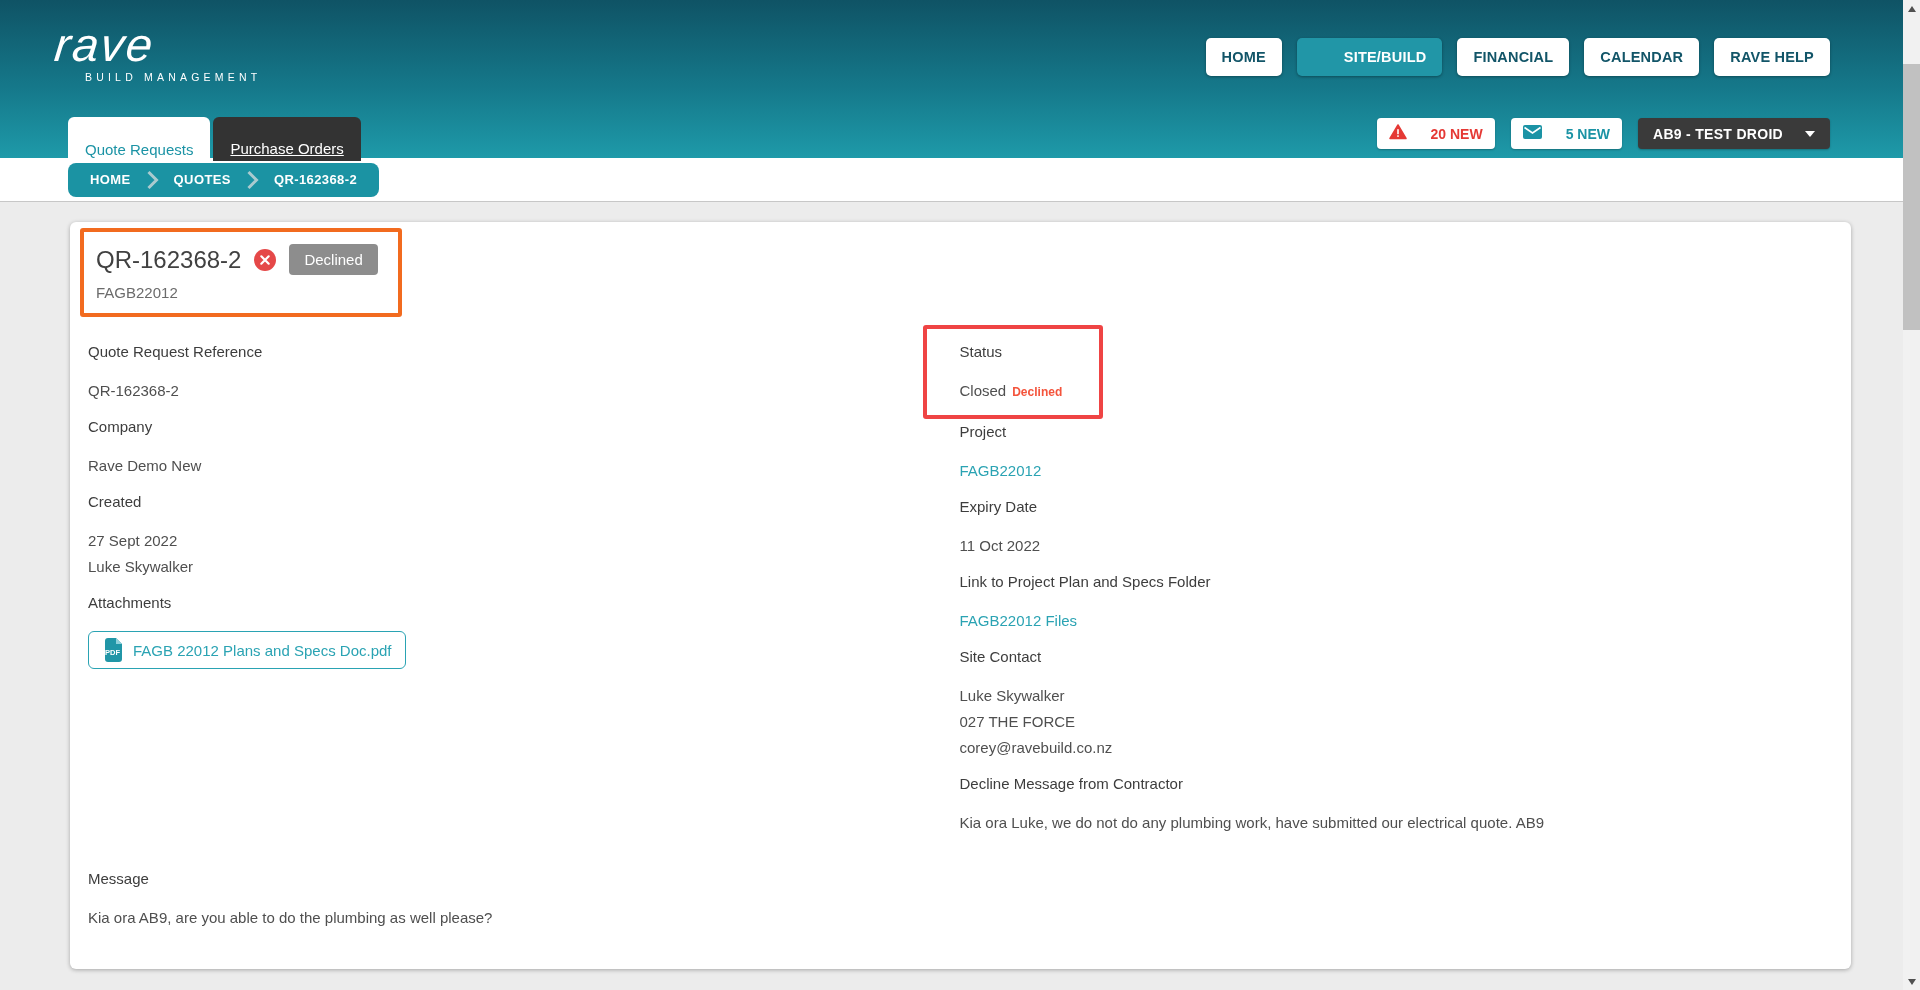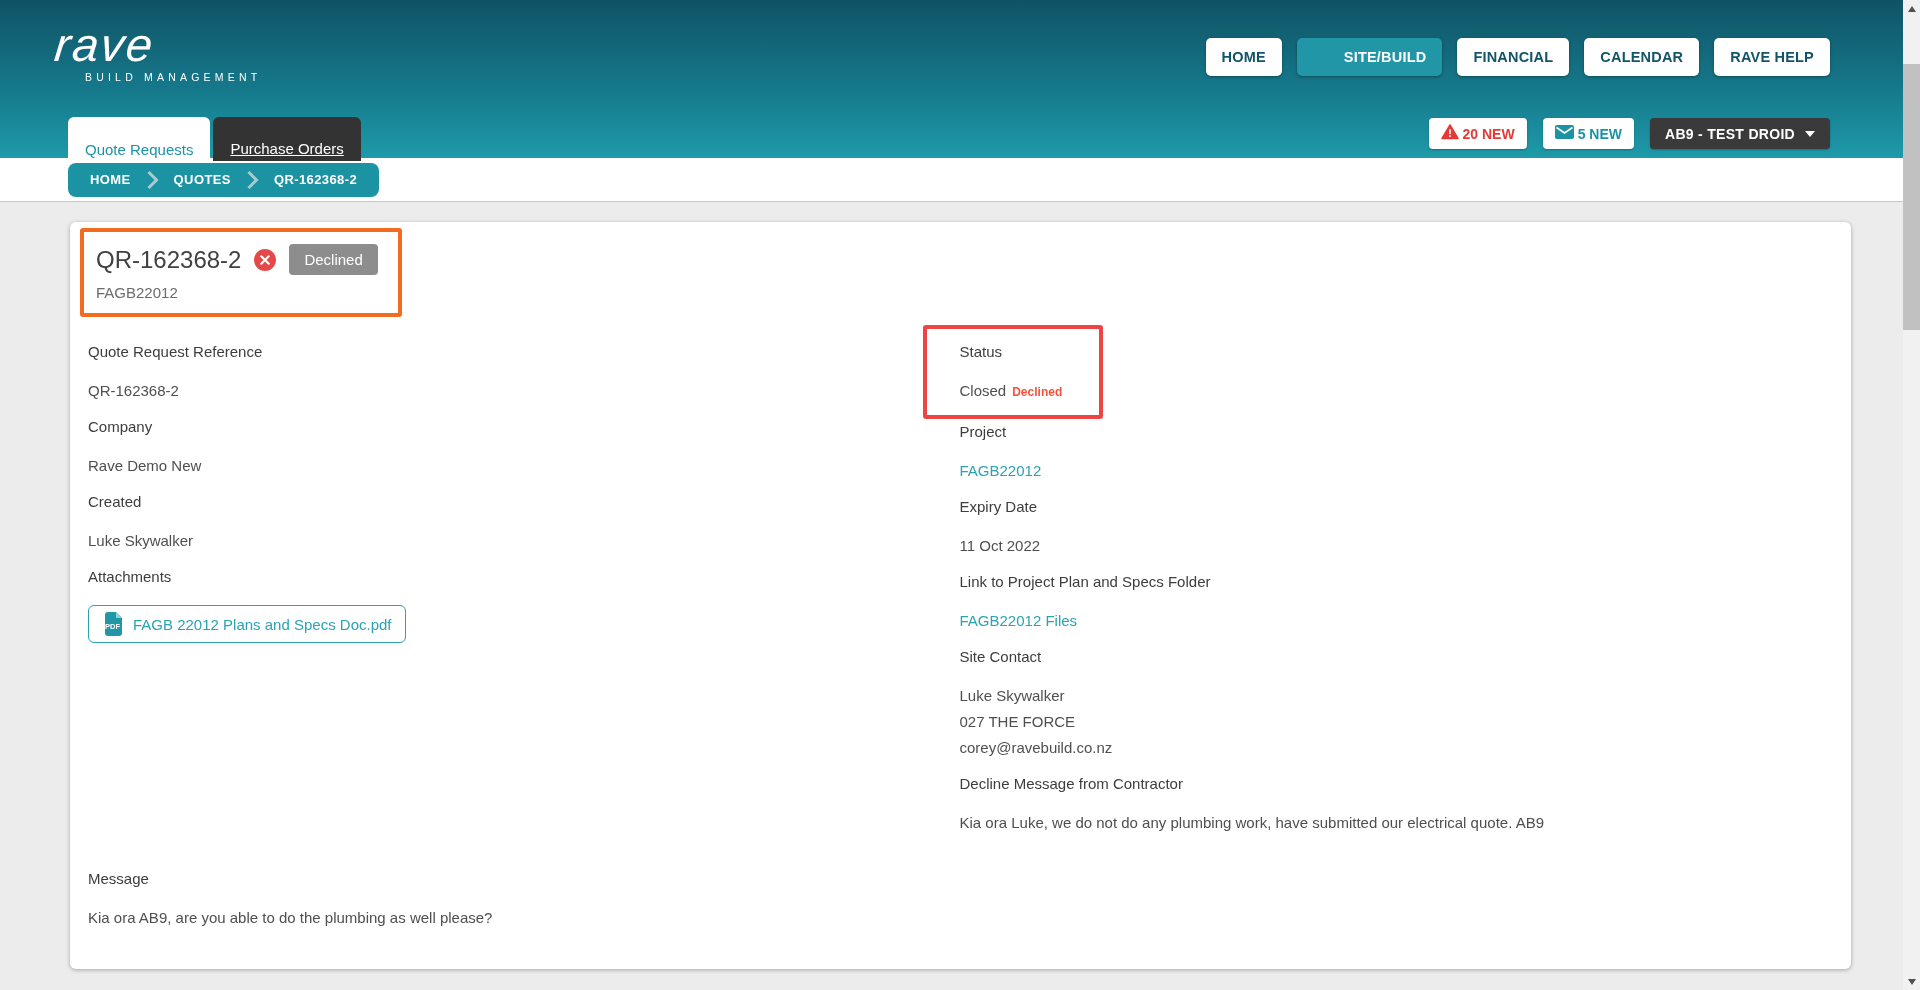--- a/index.html
+++ b/index.html
@@ -34,28 +34,28 @@
   .tab {
     height:41px; line-height:41px; padding:12px 17px; font-size:15px;
     border-radius:6px 6px 0 0; cursor:pointer;
   }
   .tab.active { background:#fff; color:#1b93a5; }
   .tab.dark { background:#333; color:#fff; margin-left:3px; height:44px; line-height:40px; margin-bottom:-3px;text-decoration:underline; }
 
   .badges { position:absolute; bottom:9px; right:73px; display:flex; gap:16px; align-items:center; }
   .badge-pill {
     background:#fff; border-radius:4px; height:31px; display:flex; align-items:center;
-    padding:0 12px; gap:4px; font-weight:700; font-size:14px; cursor:pointer;
+    padding:0 12px; gap:24px; font-weight:700; font-size:14px; cursor:pointer;
     box-shadow:0 1px 2px rgba(0,0,0,.25);
   }
   .badge-warning { color:#e53935; }
   .badge-mail { color:#1b93a5; }
   .user-menu {
     background:#3a3a3a; color:#fff; font-weight:700; font-size:14px; height:31px;
-    border-radius:4px; display:flex; align-items:center; padding:0 15px; gap:10px;
+    border-radius:4px; display:flex; align-items:center; padding:0 15px; gap:22px;
     letter-spacing:.3px; cursor:pointer; box-shadow:0 1px 2px rgba(0,0,0,.25);
   }
   .caret-down {
     width:0; height:0; border-left:5px solid transparent; border-right:5px solid transparent;
     border-top:6px solid #fff; display:inline-block;
   }
 
   
   .breadcrumb-bar {
     height:44px; flex:0 0 44px; background:#fff; border-bottom:1px solid #c7c7c7;
@@ -211,20 +211,21 @@
 
           <div class="col-left">
             <div class="f-label">Quote Request Reference</div>
             <div class="f-value">QR-162368-2</div>
 
             <div class="f-label">Company</div>
             <div class="f-value">Rave Demo New</div>
 
             <div class="f-label">Created</div>
             <div class="f-value">
+              <div>27 Sept 2022</div>
               <div>Luke Skywalker</div>
             </div>
 
             <div class="f-label">Attachments</div>
             <button class="pdf-button">
               <span class="icon" style="display:inline-flex;justify-content:center;">
                 <svg width="21" height="24" viewBox="0 0 21 24">
                     <path d="M3 3 a3 3 0 0 1 3-3 h8 l6 6 v15 a3 3 0 0 1 -3 3 h-11 a3 3 0 0 1 -3-3 z" fill="#2196a7"></path>
                     <path d="M14 0 l6 6 h-6 z" fill="#8fd0da"></path>
                     <text x="10.5" y="16.5" font-size="7.5" font-weight="bold" fill="#ffffff" text-anchor="middle" font-family="Liberation Sans, sans-serif">PDF</text>

